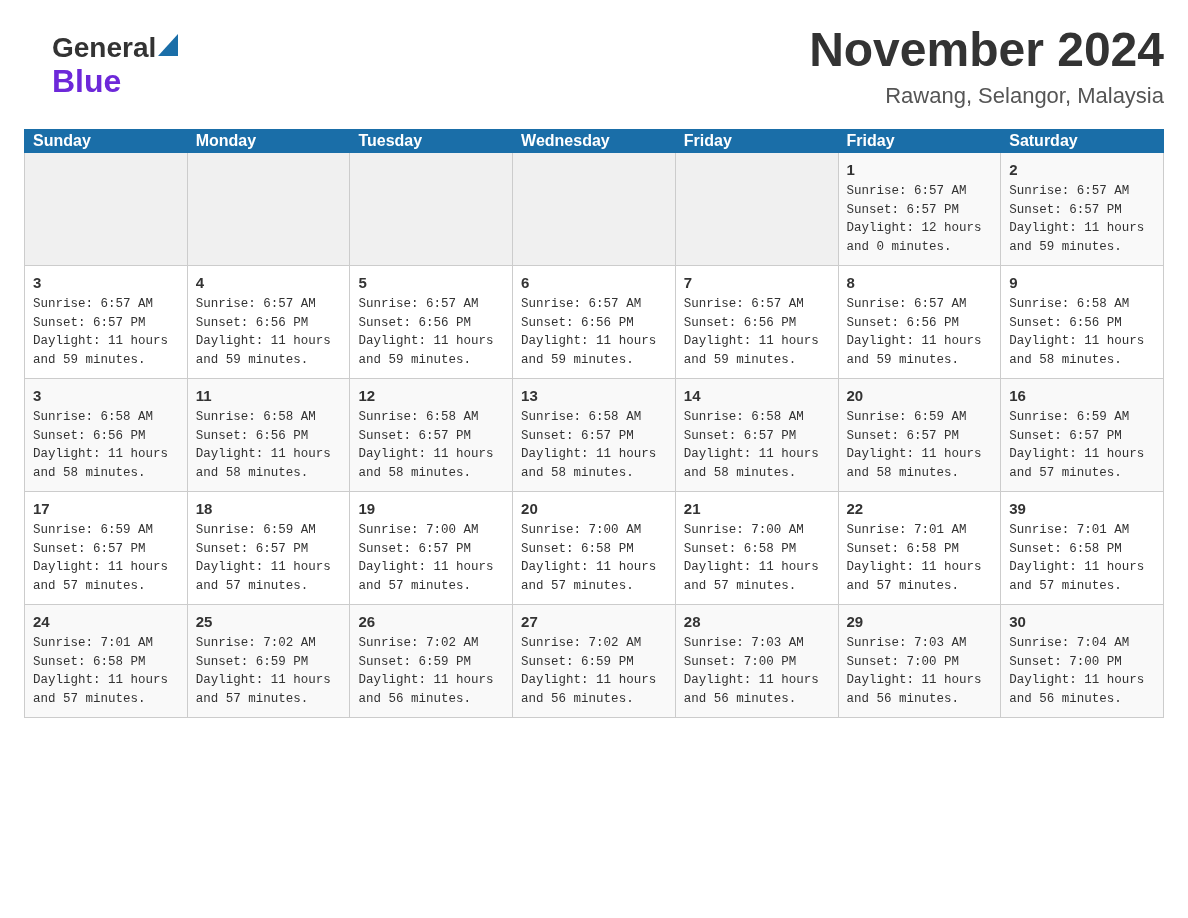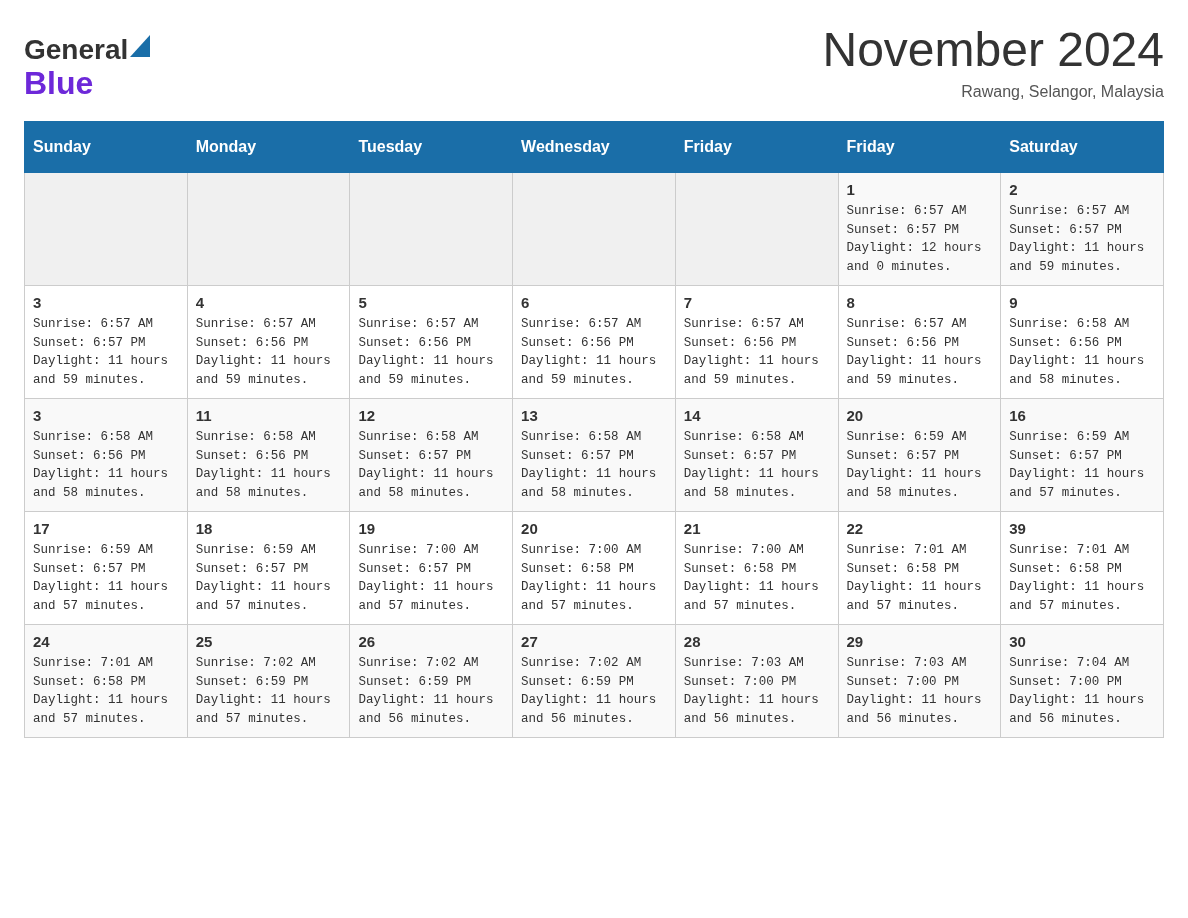--- a/index.html
+++ b/index.html
@@ -7,62 +7,63 @@
       font-family: Arial, sans-serif;
       background: #fff;
       color: #333;
       padding: 24px;
       width: 1188px;
       min-height: 918px;
     }
     .header {
       display: flex;
       justify-content: space-between;
-      align-items: flex-end;
+      align-items: center;
       margin-bottom: 20px;
+      margin-left: 28px;
     }
     .logo {
       display: flex;
       align-items: center;
     }
     .logo-text-general {
       font-size: 28px;
       font-weight: bold;
       color: #333;
     }
     .logo-text-blue {
       font-size: 32px;
       font-weight: bold;
       color: #6d28d9;
     }
     .title-block {
       text-align: right;
     }
     .month-title {
       font-size: 48px;
-      font-weight: normal;
+      font-weight: bold;
       color: #333;
       line-height: 1.1;
     }
     .location-title {
-      font-size: 16px;
+      font-size: 22px;
       color: #555;
       margin-top: 6px;
     }
     .calendar {
       width: 100%;
       border-collapse: collapse;
       border: 1px solid #aaa;
     }
     .calendar th {
       background-color: #1a6ea8;
       color: #fff;
       font-size: 16px;
       font-weight: bold;
-      padding: 16px 8px;
+      padding: 2px 8px;
       text-align: left;
       border: 1px solid #1a6ea8;
     }
     .calendar td {
       vertical-align: top;
       padding: 8px;
       border: 1px solid #ccc;
       width: 14.28%;
       min-height: 100px;
       font-size: 13px;

